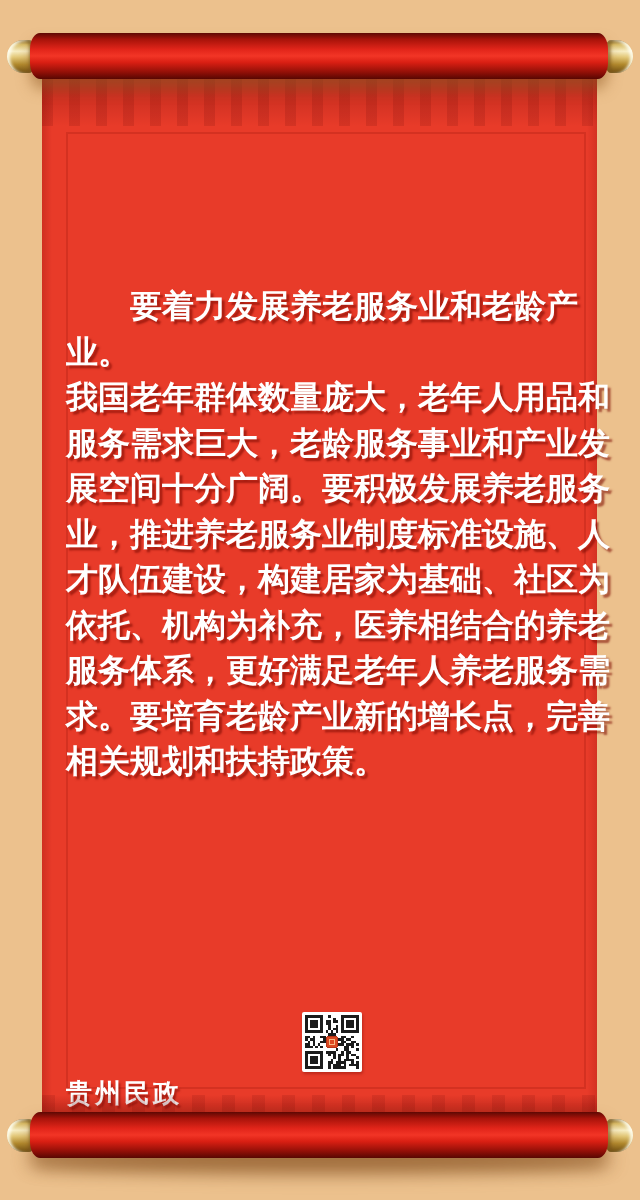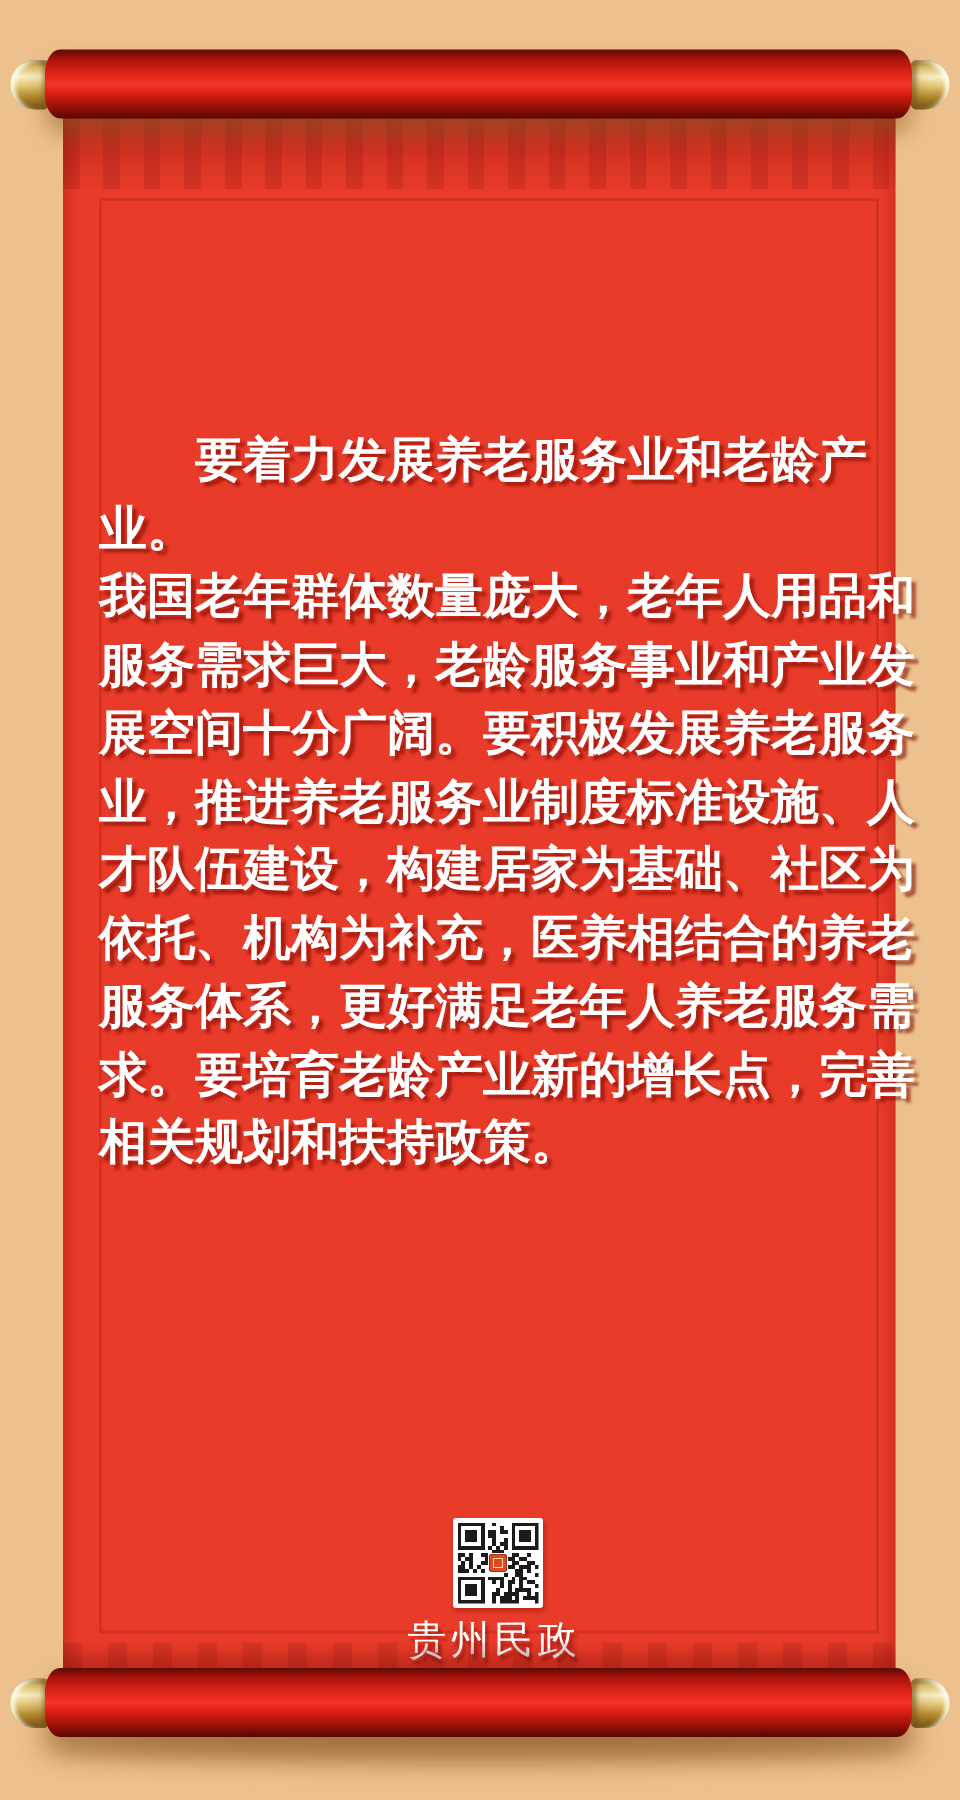--- a/index.html
+++ b/index.html
@@ -82,22 +82,22 @@
     text-shadow:2px 3px 2px rgba(120,8,2,.5);
   }
   .qr{
     position:absolute;left:260px;top:952px;width:60px;height:60px;
     background:#ffffff;border-radius:2px;box-sizing:border-box;padding:3px;
     box-shadow:1px 2px 3px rgba(110,5,0,.35);
   }
   .qr svg{display:block;width:54px;height:54px;shape-rendering:crispEdges;}
   .account{
     position:absolute;left:24px;top:1016px;width:527px;
-    font-size:26px;font-weight:normal;letter-spacing:3px;
-    color:#ffffff;text-align:center;
+    font-size:26px;font-weight:bold;letter-spacing:3px;
+    color:#ffffff;text-align:left;
     text-shadow:2px 3px 2px rgba(120,8,2,.5);
   }
 </style>
 </head>
 <body>
 
 <div class="stage">
 
   <div class="floor-shadow"></div>
 

